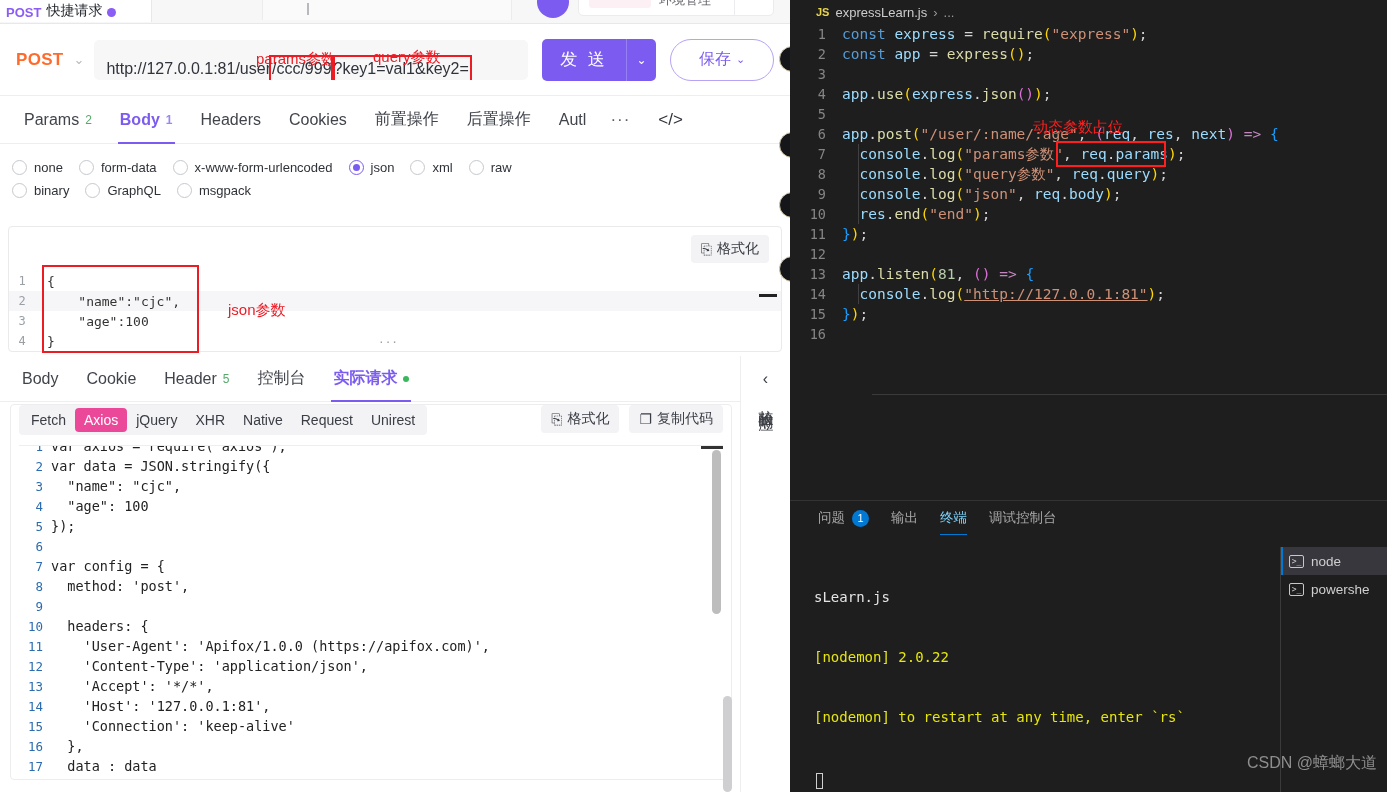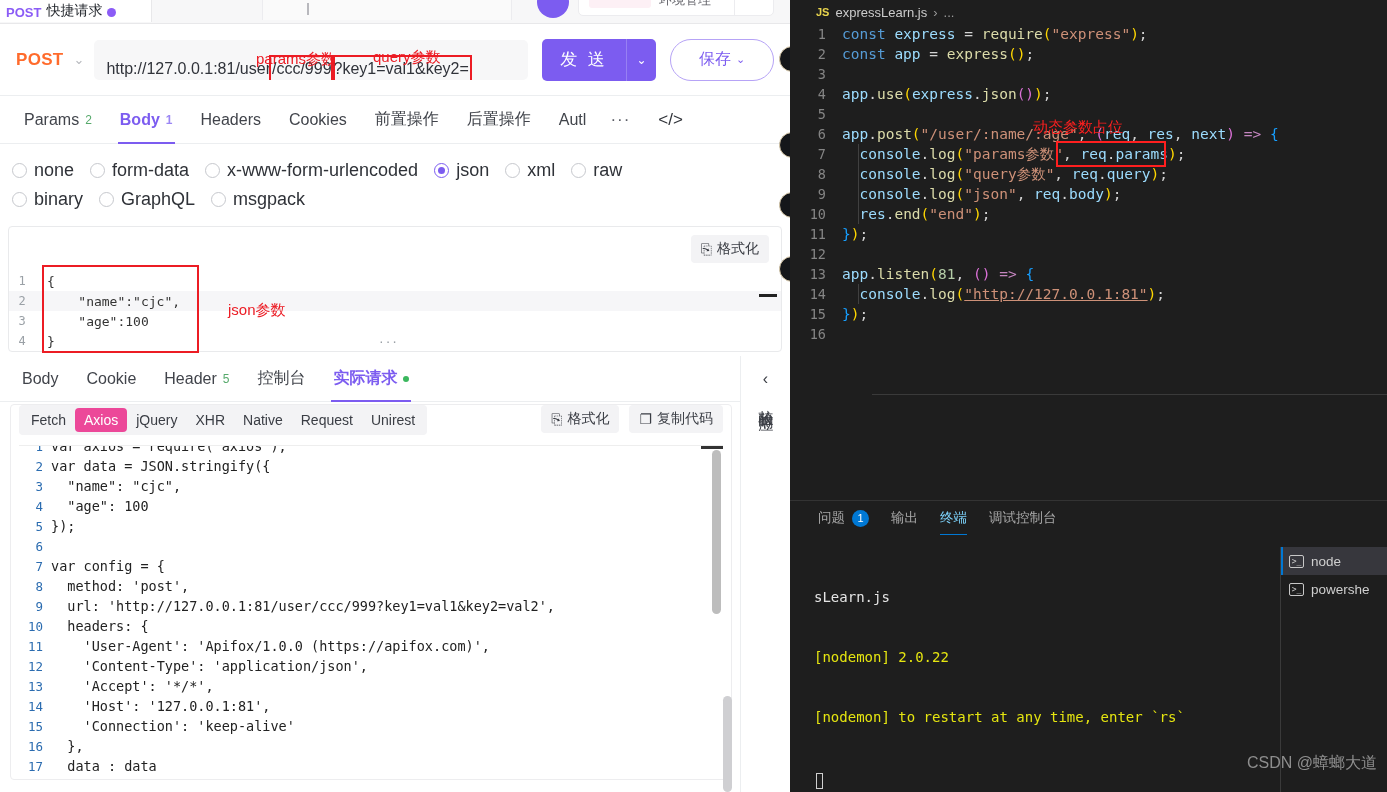--- a/index.html
+++ b/index.html
@@ -112,21 +112,21 @@
   .rtab-code { margin-left: 18px; color: #31343a; font-size: 17px; cursor: pointer; }
 
   
   .body-types {
     position: absolute; left: 0; top: 144px; width: 790px; height: 78px; padding: 12px 6px 0 6px;
     background: #fff;
   }
   .radio-row { display: flex; align-items: center; flex-wrap: wrap; }
   .radio-item {
     display: flex; align-items: center; gap: 7px; margin: 4px 10px 4px 6px;
-    font-size: 18px; color: #2f3238; cursor: pointer; white-space: nowrap;
+    font-size: 13px; color: #2f3238; cursor: pointer; white-space: nowrap;
   }
   .radio-dot {
     width: 15px; height: 15px; border-radius: 50%; border: 1.5px solid #c6c8cd; background: #fff;
     flex: 0 0 auto; position: relative;
   }
   .radio-item.sel .radio-dot { border-color: #7c5cf0; }
   .radio-item.sel .radio-dot:after {
     content: ""; position: absolute; left: 3px; top: 3px; width: 7px; height: 7px;
     border-radius: 50%; background: #7c5cf0;
   }
@@ -491,21 +491,21 @@
         <div class="code-topline"></div>
         <div style="margin-top:-10px">
           <div class="cl"><span class="ln">1</span><span class="cc">var axios = require('axios');</span></div>
           <div class="cl"><span class="ln">2</span><span class="cc">var data = JSON.stringify({</span></div>
           <div class="cl"><span class="ln">3</span><span class="cc">  "name": "cjc",</span></div>
           <div class="cl"><span class="ln">4</span><span class="cc">  "age": 100</span></div>
           <div class="cl"><span class="ln">5</span><span class="cc">});</span></div>
           <div class="cl"><span class="ln">6</span><span class="cc"></span></div>
           <div class="cl"><span class="ln">7</span><span class="cc">var config = {</span></div>
           <div class="cl"><span class="ln">8</span><span class="cc">  method: 'post',</span></div>
-          <div class="cl"><span class="ln">9</span><span class="cc">  url: 'http://127.0.0.1:81/user/ccc/999?key1=val1&amp;key2=val2',</span></div>
+          <div class="cl"><span class="ln">9</span></div>
           <div class="cl"><span class="ln">10</span><span class="cc">  headers: {</span></div>
           <div class="cl"><span class="ln">11</span><span class="cc">    'User-Agent': 'Apifox/1.0.0 (https://apifox.com)',</span></div>
           <div class="cl"><span class="ln">12</span><span class="cc">    'Content-Type': 'application/json',</span></div>
           <div class="cl"><span class="ln">13</span><span class="cc">    'Accept': '*/*',</span></div>
           <div class="cl"><span class="ln">14</span><span class="cc">    'Host': '127.0.0.1:81',</span></div>
           <div class="cl"><span class="ln">15</span><span class="cc">    'Connection': 'keep-alive'</span></div>
           <div class="cl"><span class="ln">16</span><span class="cc">  },</span></div>
           <div class="cl"><span class="ln">17</span><span class="cc">  data : data</span></div>
         </div>
         <div class="code-scrollbar"></div>

